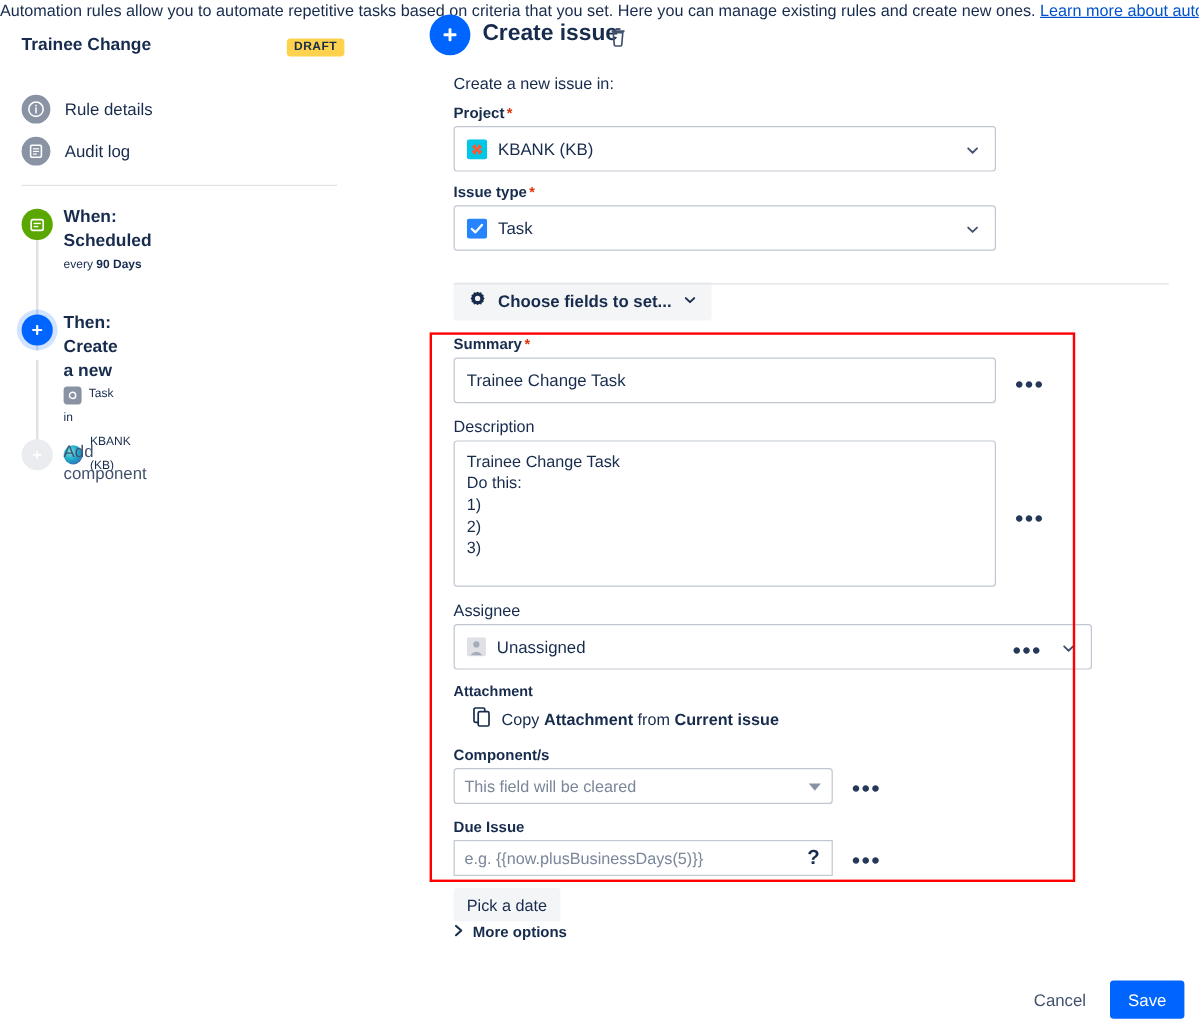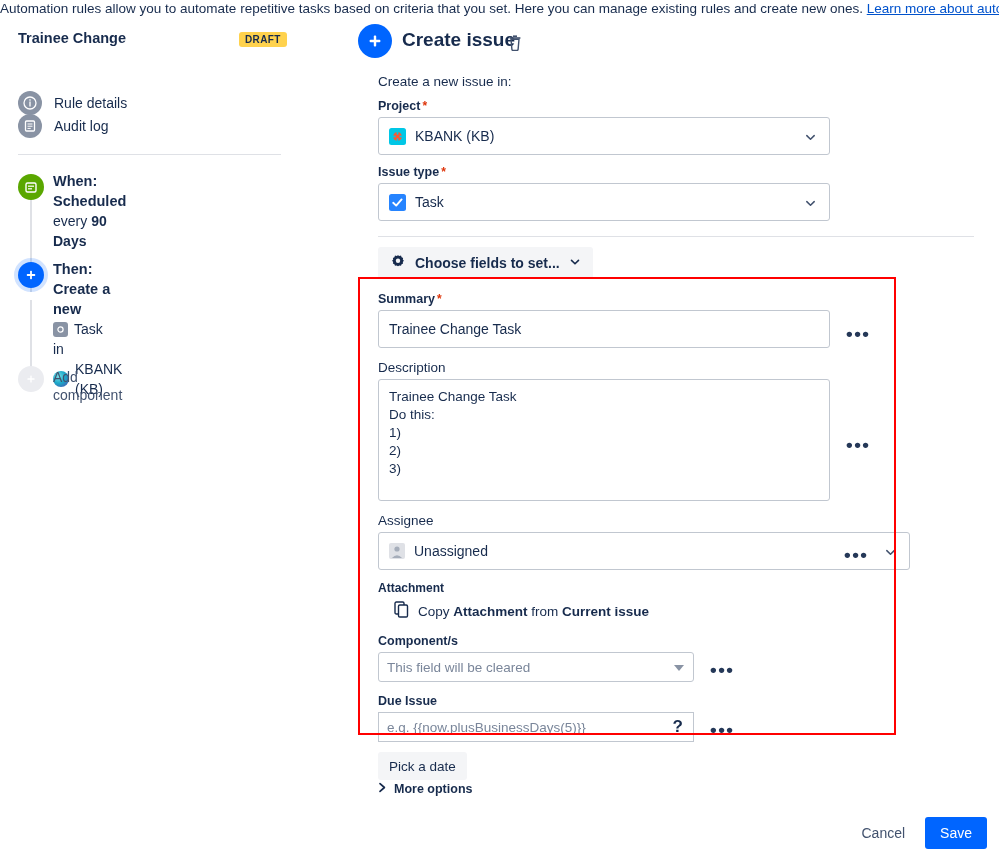--- a/index.html
+++ b/index.html
@@ -61,40 +61,40 @@
   .node-badge {
     position: absolute; left: 0; top: 0;
     width: 26px; height: 26px; border-radius: 50%;
     display: flex; align-items: center; justify-content: center;
   }
   .node-badge.green { background: #5AA700; }
   .node-badge.blue  { background: #0065FF; box-shadow: 0 0 0 4px rgba(0,101,255,.18); }
   .node-badge.grey  { background: #EBECF0; }
   .node-body { position: absolute; left: 35px; top: -3px; }
   .node-title { font-size: 14.5px; font-weight: bold; color: #172B4D; line-height: 20px; }
-  .node-sub { font-size: 14px; color: #172B4D; line-height: 20px; }
+  .node-sub { font-size: 10px; color: #172B4D; line-height: 20px; }
   .node-sub b { font-weight: bold; }
   .node-line { display: flex; align-items: center; gap: 6px; line-height: 20px; }
   .add-label { font-size: 14px; color: #42526E; }
 
   .sq-icon {
     width: 15px; height: 15px; border-radius: 3px;
     display: inline-flex; align-items: center; justify-content: center;
     flex: 0 0 auto;
   }
   .sq-grey { background: #8993A4; }
   .proj-av {
     width: 16px; height: 16px; border-radius: 50%;
     background: radial-gradient(circle at 35% 35%, #7AE0E8 0%, #1BA9C9 45%, #5243AA 100%);
     display: inline-flex; align-items: center; justify-content: center;
     flex: 0 0 auto;
   }
 
   
-  .main { position: absolute; left: 358px; top: 24px; width: 640px; }
+  .main { position: absolute; left: 358px; top: 12px; width: 640px; }
 
   .comp-head { position: relative; height: 42px; }
   .plus-circle {
     position: absolute; left: 0; top: 0;
     width: 34px; height: 34px; border-radius: 50%; background: #0065FF;
     display: flex; align-items: center; justify-content: center;
   }
   .comp-title {
     position: absolute; left: 44px; top: 5px;
     font-size: 19px; font-weight: bold; color: #172B4D;
@@ -210,21 +210,21 @@
     <span>Automation rules allow you to automate repetitive tasks based on criteria that you set. Here you can manage existing rules and create new ones. </span><a class="link" href="#">Learn more about autom</a>
   </div>
 
   <div class="rule-panel">
 
     <div class="rule-head">
       <div class="rule-title">Trainee Change</div>
       <div class="draft-badge">DRAFT</div>
     </div>
 
-    <div class="nav-item" style="top:62px">
+    <div class="nav-item" style="top:50px">
       <span class="circ-icon">
         <svg width="14" height="14" viewBox="0 0 14 14">
           <circle cx="7" cy="7" r="6" fill="none" stroke="#fff" stroke-width="1.3"></circle>
           <rect x="6.35" y="5.5" width="1.3" height="5" fill="#fff"></rect>
           <rect x="6.35" y="3.3" width="1.3" height="1.4" fill="#fff"></rect>
         </svg>
       </span>
       <span class="label">Rule details</span>
     </div>
 

